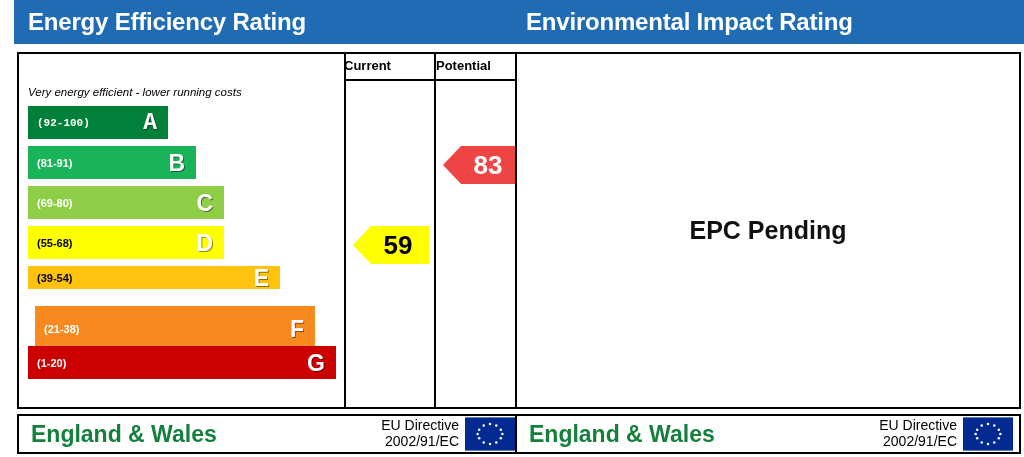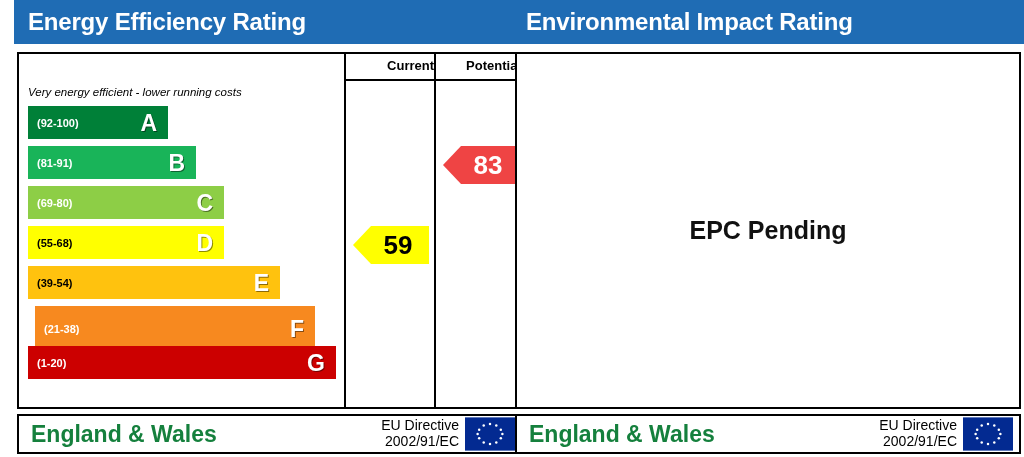--- a/index.html
+++ b/index.html
@@ -17,21 +17,21 @@
 
   
   .chartbox{position:absolute;left:3px;top:52px;width:506px;height:357px;border:2px solid #000;background:#fff;box-sizing:border-box;}
 
   
   .vrule{position:absolute;top:0;width:2px;background:#000;height:100%;}
   .vrule.c1{left:325px;}
   .vrule.c2{left:415px;}
   .hrule{position:absolute;left:325px;top:25px;width:177px;height:2px;background:#000;}
 
-  .colhdr{position:absolute;top:4px;font-size:13px;font-weight:bold;color:#000;text-align:right;}
+  .colhdr{position:absolute;top:4px;font-size:13px;font-weight:bold;color:#000;text-align:left;}
   .colhdr.cur{left:325px;width:90px;}
   .colhdr.pot{left:417px;width:85px;}
 
   
   .cap{position:absolute;left:9px;font-size:11.5px;font-style:italic;color:#000;white-space:nowrap;}
   .cap.top{top:32px;}
   .cap.bot{top:339px;}
 
   
   .band{position:absolute;left:9px;color:#fff;}
@@ -73,37 +73,37 @@
 
       <div class="vrule c1"></div>
       <div class="vrule c2"></div>
       <div class="hrule"></div>
 
       <div class="colhdr cur">Current</div>
       <div class="colhdr pot">Potential</div>
 
       <div class="cap top">Very energy efficient - lower running costs</div>
 
-      <div class="band dark" style="top:52px;height:33px;width:140px;background:#008038;">
+      <div class="band dark" style="top:52px;height:33px;width:140px;background:#008038;font-family:Liberation Mono, monospace;">
         <span class="rng">(92-100)</span>
         <span class="let">A</span>
       </div>
       <div class="band dark" style="top:92px;height:33px;width:168px;background:#19b459;">
         <span class="rng">(81-91)</span>
         <span class="let">B</span>
       </div>
       <div class="band dark" style="top:132px;height:33px;width:196px;background:#8dce46;">
         <span class="rng">(69-80)</span>
         <span class="let">C</span>
       </div>
       <div class="band lite" style="top:172px;height:33px;width:196px;background:#ffff00;">
         <span class="rng">(55-68)</span>
         <span class="let">D</span>
       </div>
-      <div class="band lite" style="top:212px;height:33px;width:252px;background:#ffc20e;">
+      <div class="band lite" style="top:212px;height:23px;width:252px;background:#ffc20e;">
         <span class="rng">(39-54)</span>
         <span class="let">E</span>
       </div>
       <div class="band dark" style="top:252px;height:45px;width:280px;background:#f7891f;margin-left:7px;">
         <span class="rng">(21-38)</span>
         <span class="let">F</span>
       </div>
       <div class="band dark" style="top:292px;height:33px;width:308px;background:#cc0000;">
         <span class="rng">(1-20)</span>
         <span class="let">G</span>

